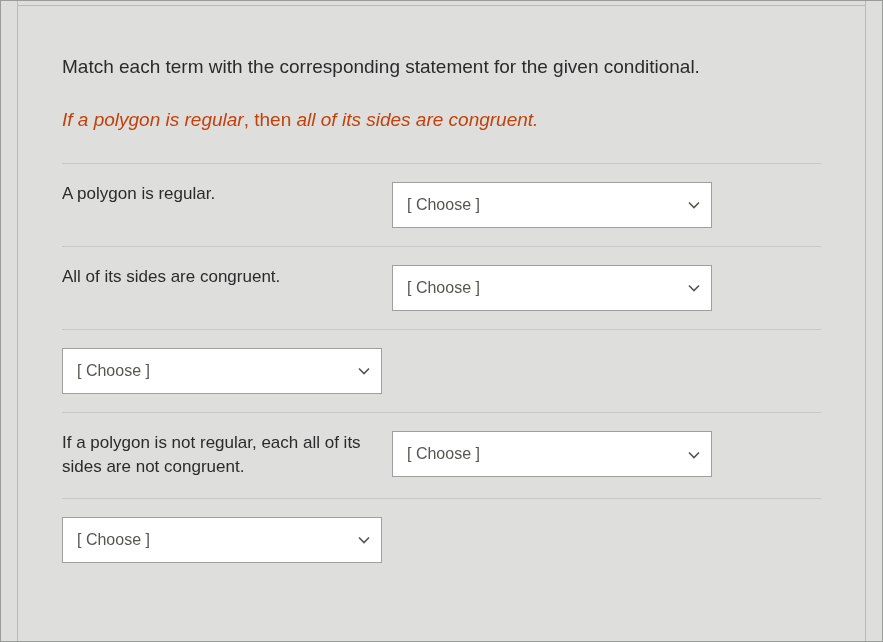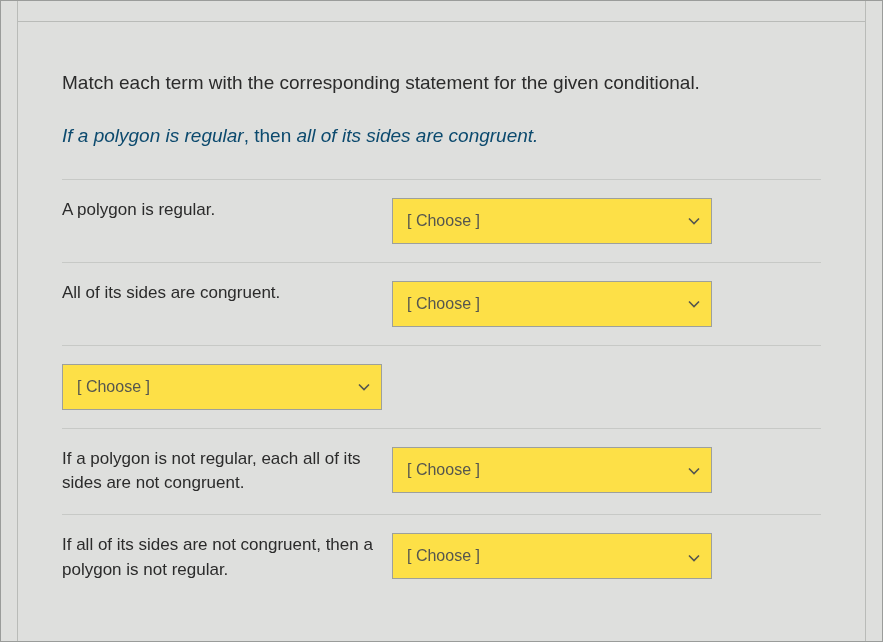--- a/index.html
+++ b/index.html
@@ -14,35 +14,35 @@
     width: 883px; height: 642px;
     background: #dedfdd;
     border: 1px solid #9a9c9a;
     position: relative;
   }
   .inner {
     position: absolute;
     left: 16px; right: 16px; top: 0; bottom: 0;
     border-left: 1px solid #b9bbb8;
     border-right: 1px solid #b9bbb8;
-    padding-top: 20px;
+    padding-top: 4px;
   }
   .top-line {
     border-top: 1px solid #b9bbb8;
     margin: 0 0 0 0;
   }
   .instructions {
     padding: 48px 44px 28px 44px;
     color: #2b2b2b;
     font-size: 19px;
     line-height: 1.4;
   }
   .conditional {
     padding: 0 44px 22px 44px;
-    color: #0c4a6e;
+    color: #c2410c;
     font-size: 19px;
     font-style: italic;
   }
   .conditional .plain { font-style: normal; }
   .match-list {
     padding: 0 44px;
   }
   .match-row {
     display: flex;
     border-top: 1px solid #c7c9c6;
@@ -57,21 +57,21 @@
     padding-right: 12px;
   }
   .select-wrap {
     flex: 0 0 320px;
     position: relative;
   }
   .select-box {
     width: 100%;
     height: 46px;
     border: 1px solid #9da09c;
-    background: #fde047;
+    background: #ffffff;
     display: flex;
     align-items: center;
     padding: 0 36px 0 14px;
     color: #55564f;
     font-size: 16px;
     cursor: pointer;
     user-select: none;
   }
   .select-box .caret {
     position: absolute;
@@ -145,21 +145,20 @@
             <span class="caret">
               <svg viewBox="0 0 12 12">
                   <path d="M1 3.5 L6 8.5 L11 3.5" fill="none" stroke="#55564f" stroke-width="1.6"></path>
                 </svg>
             </span>
           </div>
         </div>
       </div>
 
       <div class="match-row">
-        <div class="prompt">If all of its sides are not congruent, then a polygon is not regular.</div>
         <div class="select-wrap">
           <div class="select-box">
             <span>[ Choose ]</span>
             <span class="caret">
               <svg viewBox="0 0 12 12">
                   <path d="M1 3.5 L6 8.5 L11 3.5" fill="none" stroke="#55564f" stroke-width="1.6"></path>
                 </svg>
             </span>
           </div>
         </div>

